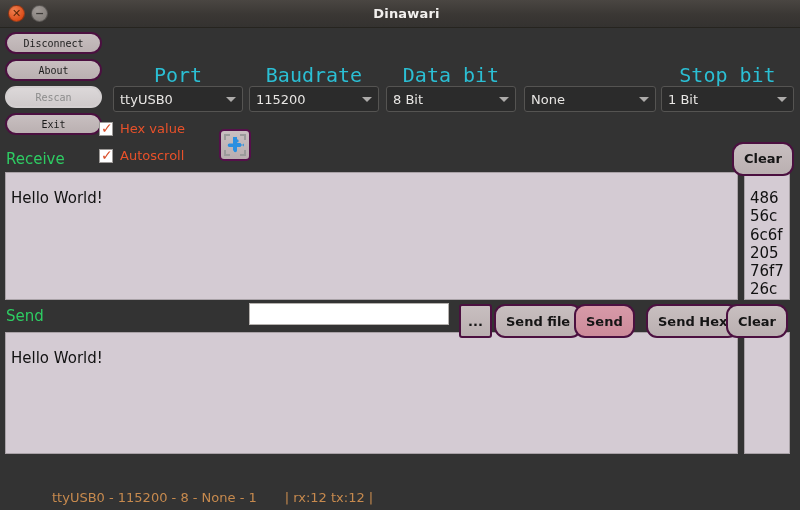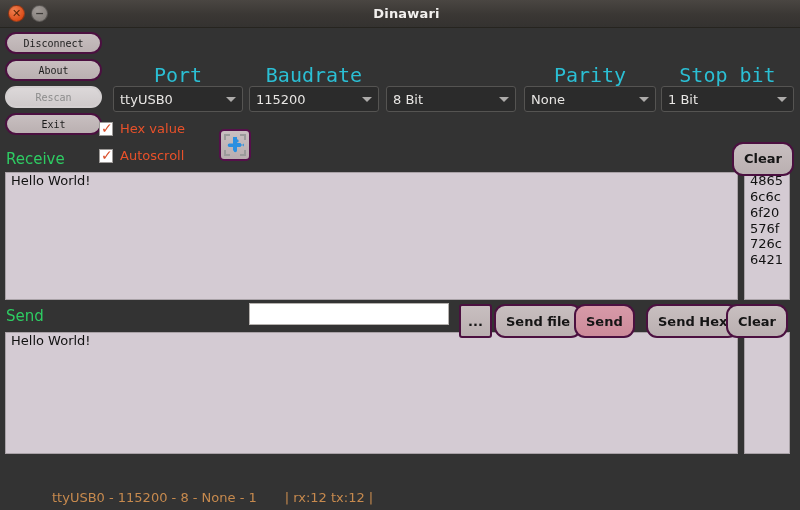--- a/index.html
+++ b/index.html
@@ -155,22 +155,22 @@
   }
   .hbtn.pink { background: linear-gradient(to bottom, #d79aa8 0%, #cc8b9a 100%); }
   .hbtn.sq { border-radius: 3px; padding: 0 7px; }
 
   
   .panerow { display: flex; gap: 6px; padding: 0 5px; }
   .pane {
     background: #d4cbd3;
     border: 1px solid #a9a2a7;
     color: #111111;
-    font-size: 13px;
-    padding: 0 5px;
+    font-size: 15px;
+    padding: 16px 5px;
     overflow: hidden;
     white-space: pre-wrap;
     word-break: break-all;
     line-height: 1.22;
     cursor: text;
   }
 
   
   #send-input {
     position: absolute; left: 249px; top: 3px;
@@ -227,26 +227,26 @@
     <span class="cval">ttyUSB0</span>
     <span class="caret"></span>
   </div>
 
   <div class="collabel" style="left:249px; width:130px;">Baudrate</div>
   <div class="combo" style="left:249px; width:130px;">
     <span class="cval">115200</span>
     <span class="caret"></span>
   </div>
 
+  <div class="collabel" style="left:386px; width:130px;">Data bit</div>
   <div class="combo" style="left:386px; width:130px;">
     <span class="cval">8 Bit</span>
     <span class="caret"></span>
   </div>
 
-  <div class="collabel" style="left:524px; width:132px;">Parity</div>
   <div class="combo" style="left:524px; width:132px;">
     <span class="cval">None</span>
     <span class="caret"></span>
   </div>
 
   <div class="collabel" style="left:661px; width:133px;">Stop bit</div>
   <div class="combo" style="left:661px; width:133px;">
     <span class="cval">1 Bit</span>
     <span class="caret"></span>
   </div>

